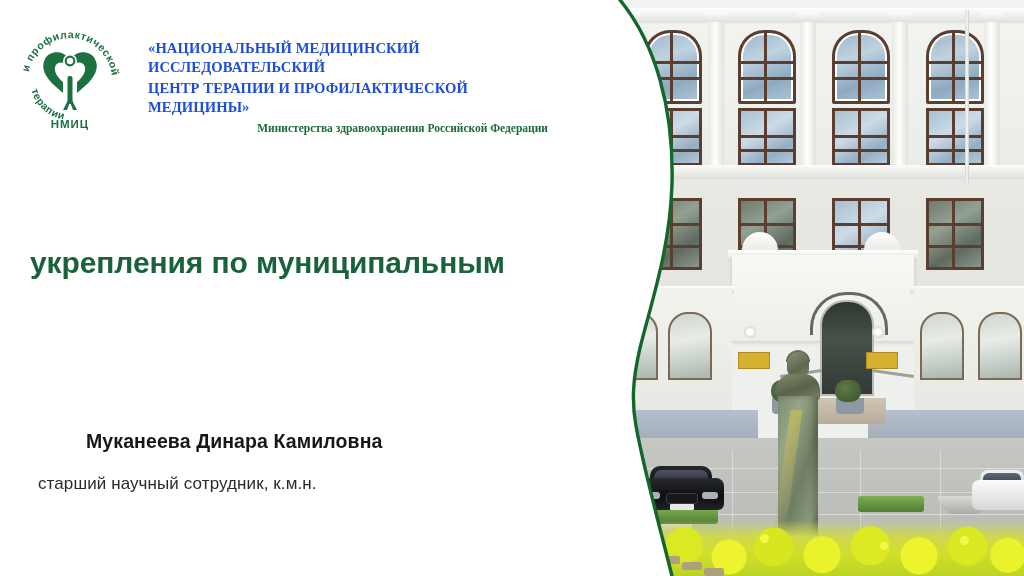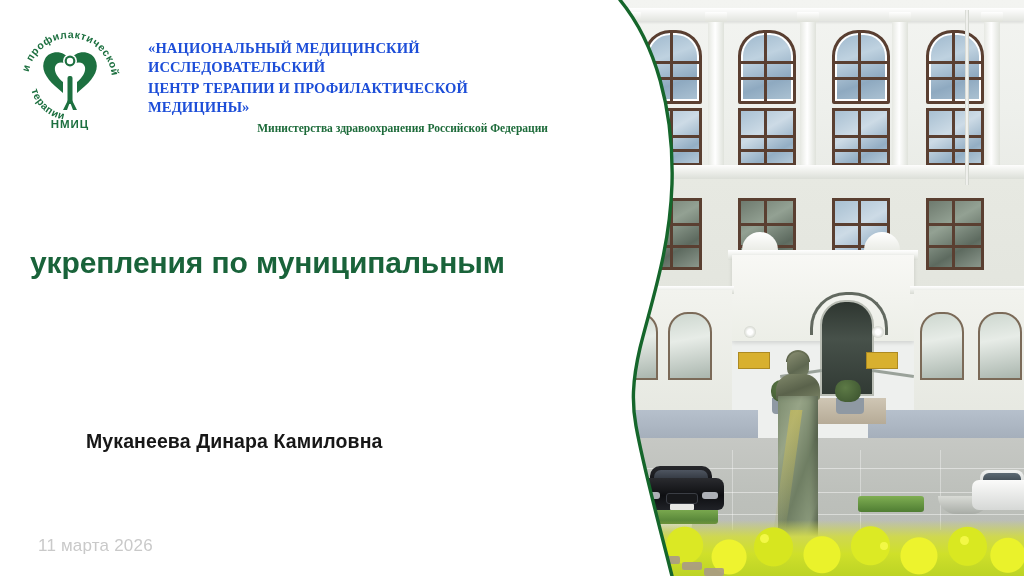--- a/index.html
+++ b/index.html
@@ -512,16 +512,16 @@
       <div class="org-main" style="margin-top:1px;">ЦЕНТР ТЕРАПИИ И ПРОФИЛАКТИЧЕСКОЙ МЕДИЦИНЫ»</div>
       <div class="org-line4">Министерства здравоохранения Российской Федерации</div>
     </div>
   </div>
 
   <div class="title">
     <div>укрепления по муниципальным</div>
   </div>
 
   <div class="author">Муканеева Динара Камиловна</div>
-
-  <div class="date">11 марта 2026</div>
+  <div class="position">старший научный сотрудник, к.м.н.</div>
+
 
 </div>
 
 </body></html>

